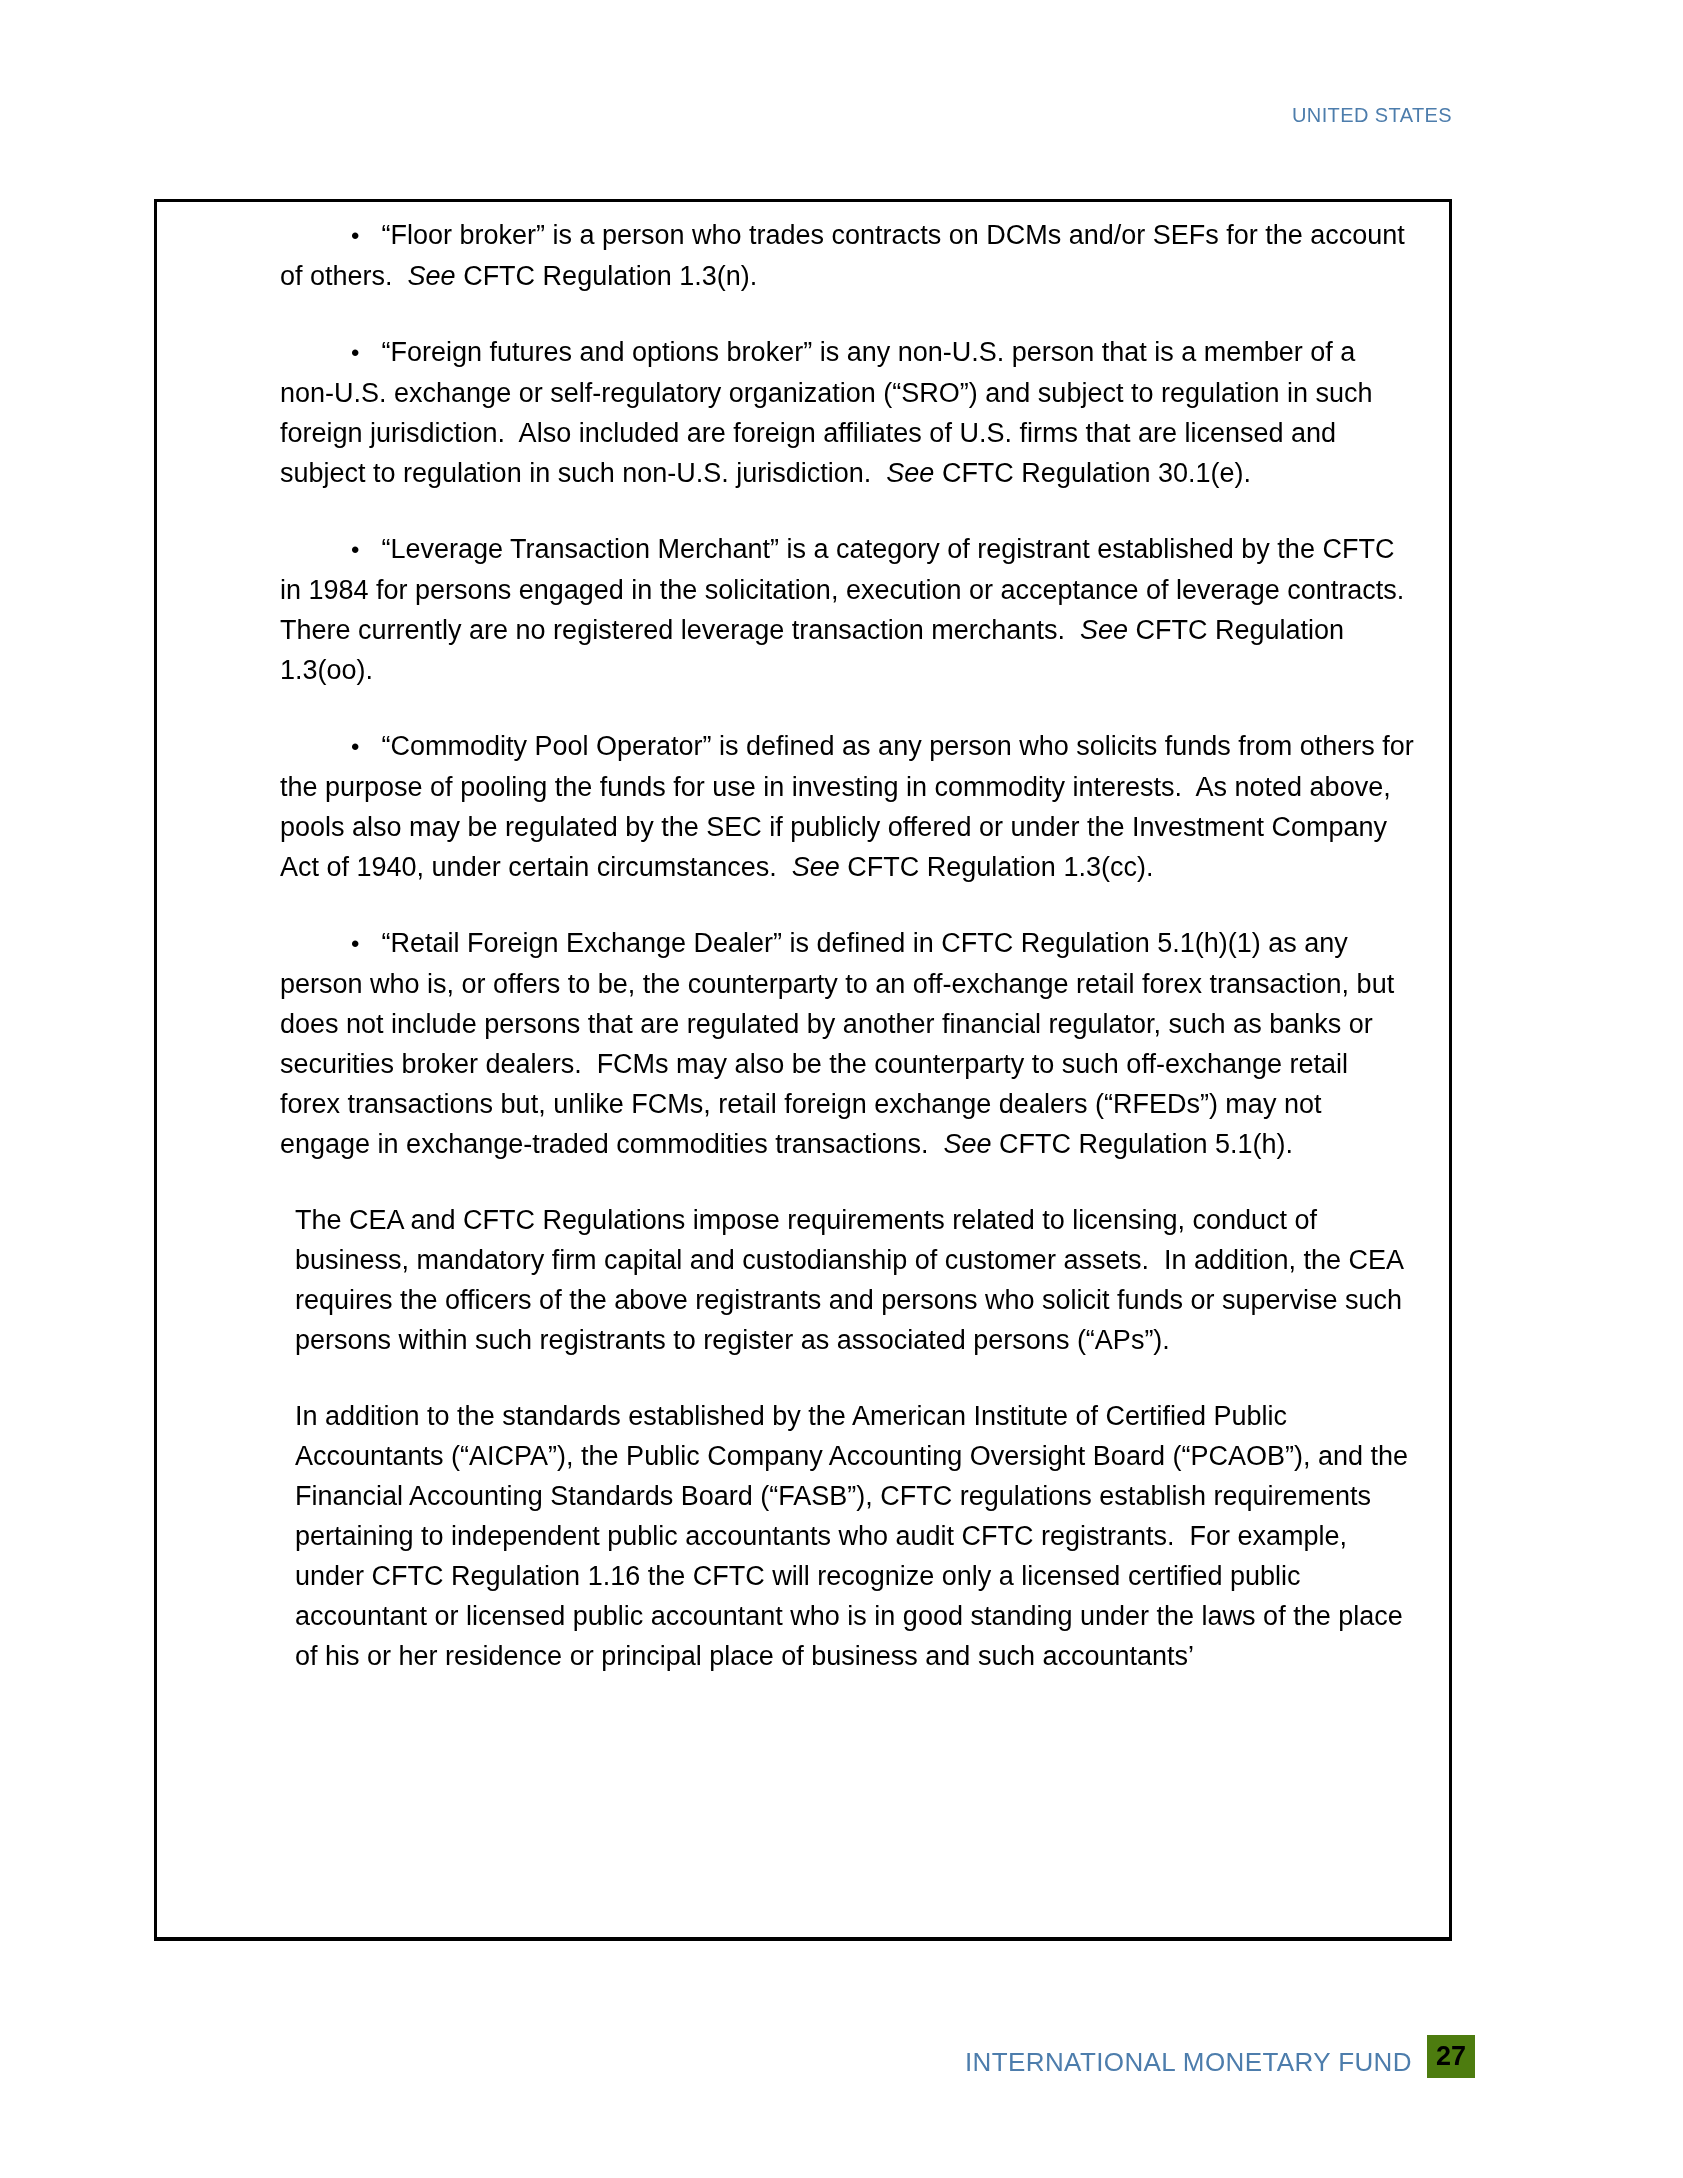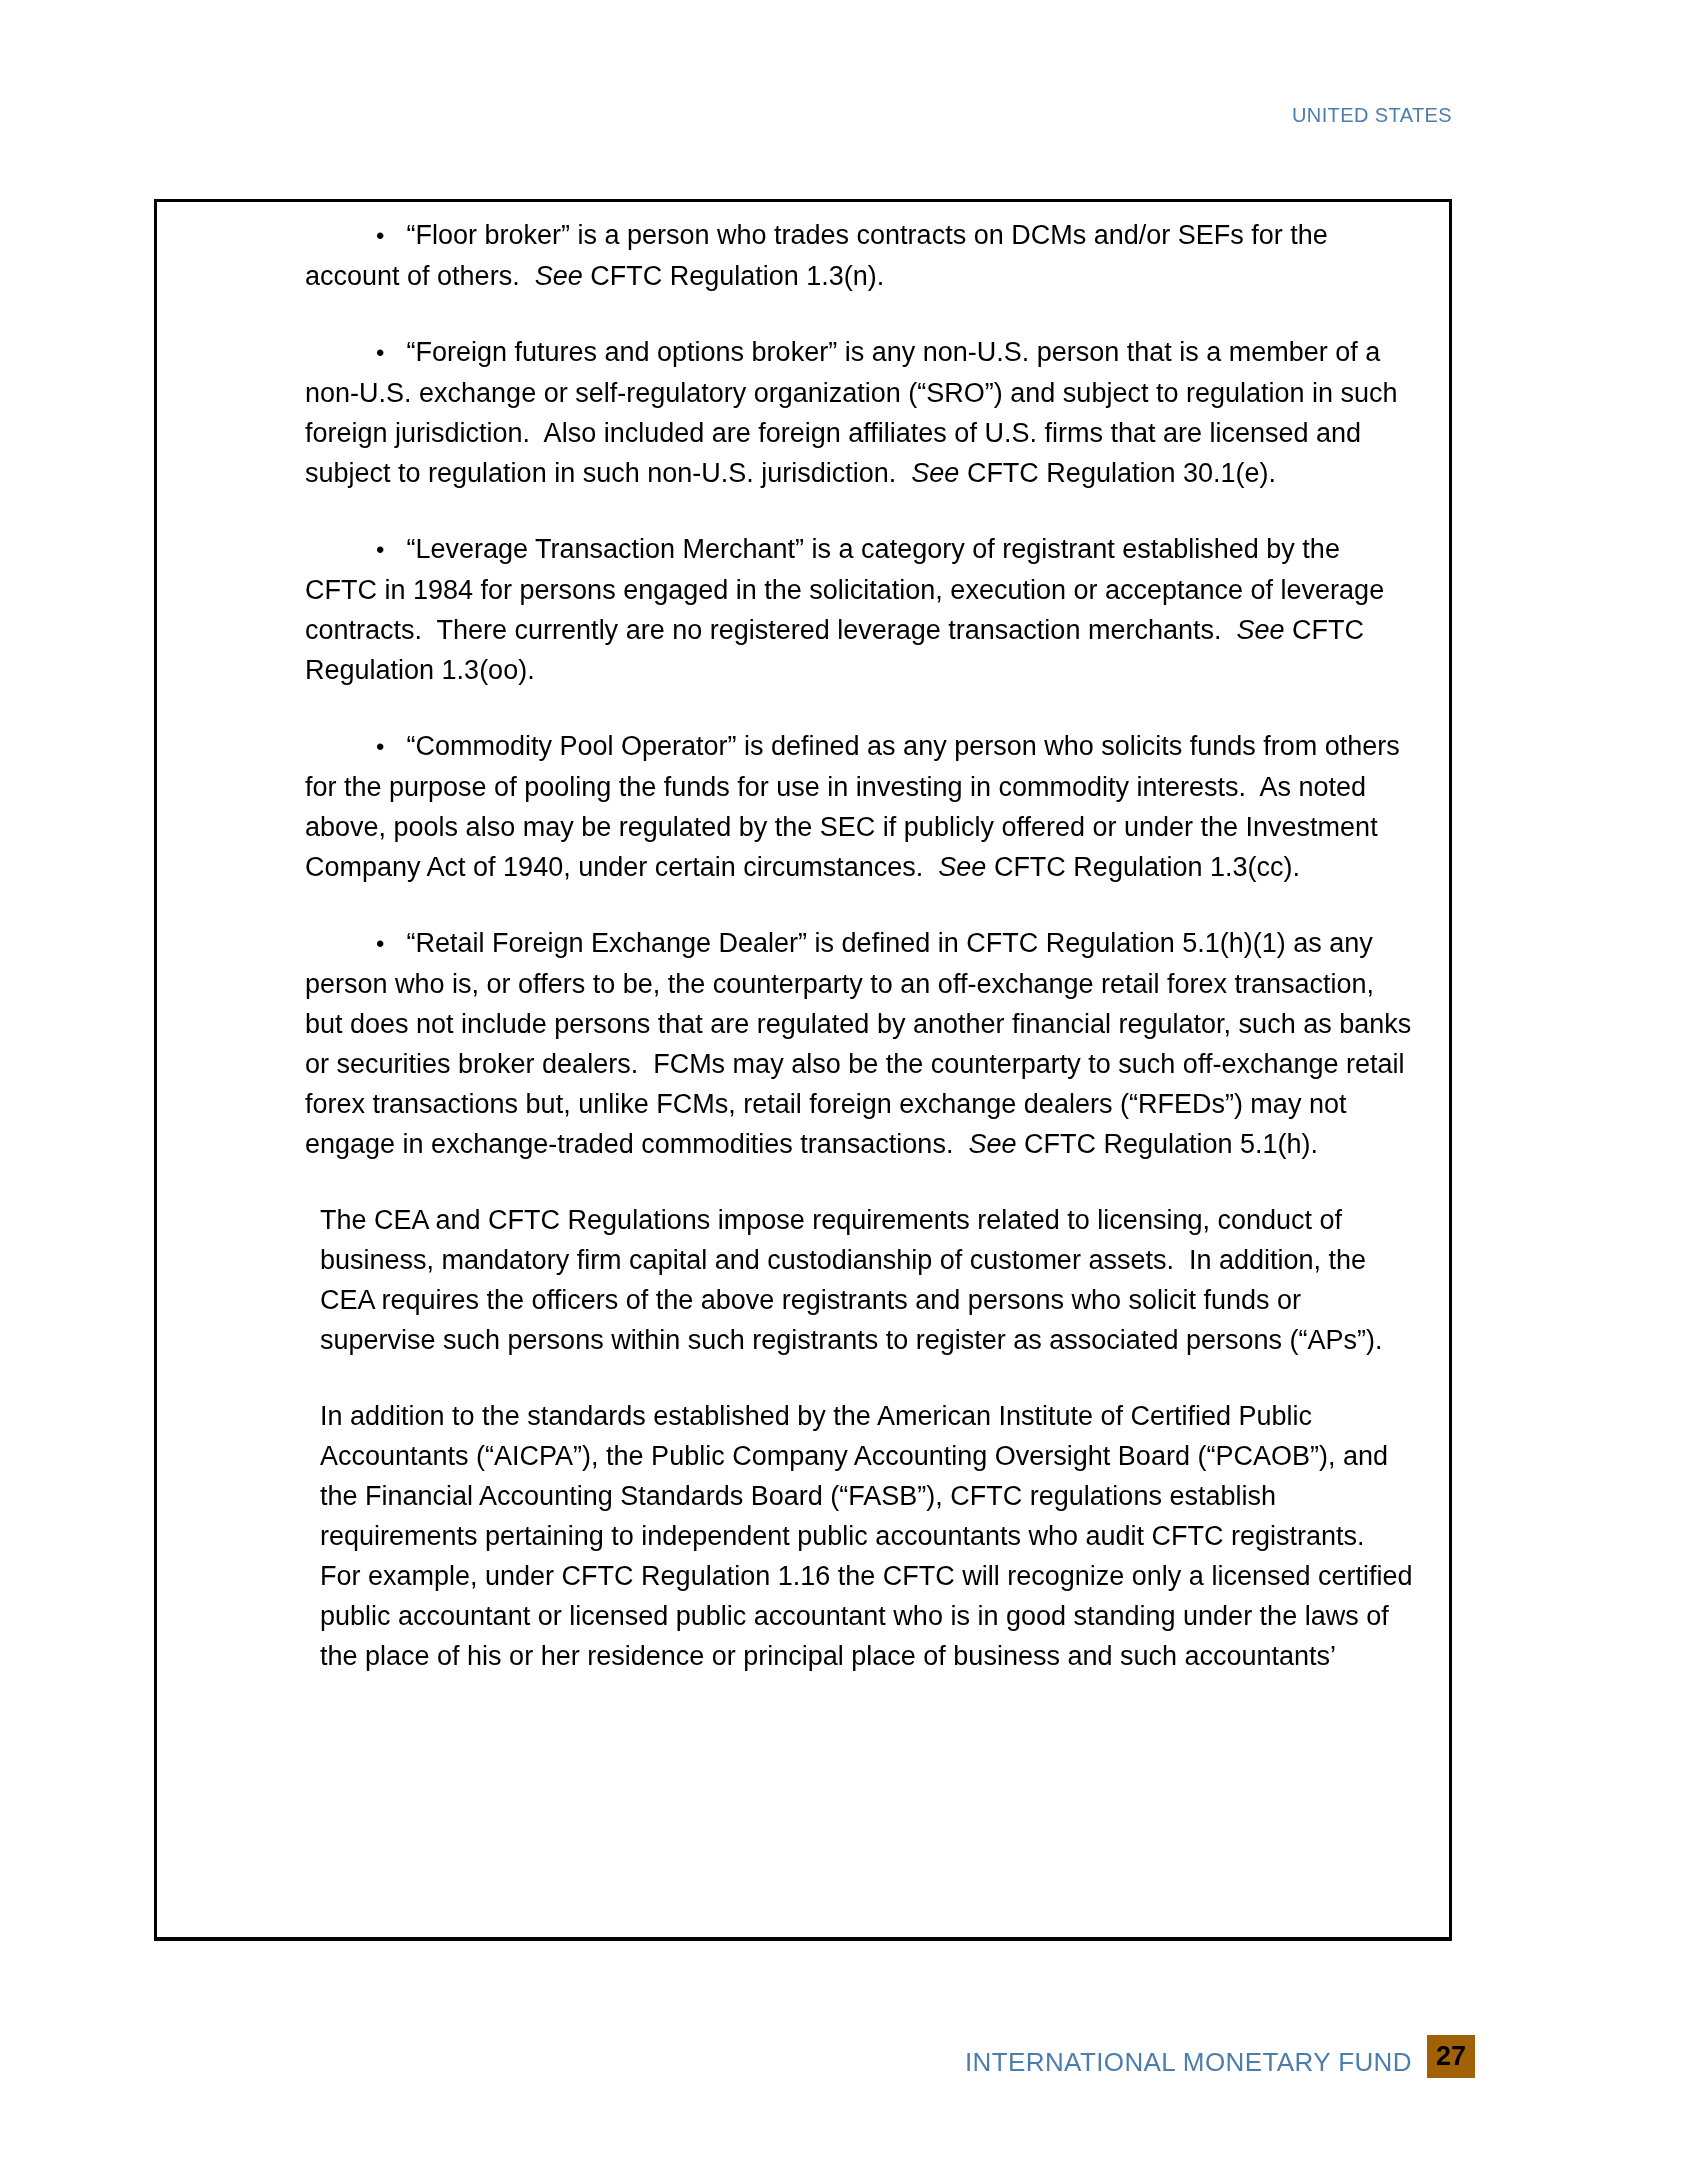--- a/index.html
+++ b/index.html
@@ -33,21 +33,20 @@
     width: 1298px;
     height: 1742px;
     border: 3px solid #000000;
     border-bottom-width: 4px;
     overflow: hidden;
   }
   .box-inner {
     padding: 13px 34px 0 123px;
     font-size: 27px;
     line-height: 40px;
-    margin-left: 25px;
   }
 
   .bullet-item {
     margin: 0 0 36px 0;
     text-indent: 71px;
     white-space: pre-wrap;
   }
   .bullet-marker {
     display: inline;
     margin-right: 22px;
@@ -69,21 +68,21 @@
     display: flex;
     align-items: flex-end;
     gap: 15px;
   }
   .footer-org {
     color: #4d7dac;
     font-size: 26px;
     letter-spacing: 0.4px;
   }
   .page-badge {
-    background: #a16207;
+    background: #4d7c0f;
     color: #000000;
     font-weight: bold;
     font-size: 27px;
     padding: 5px 9px;
     line-height: 33px;
   }
 </style>
 </head>
 <body>
 

